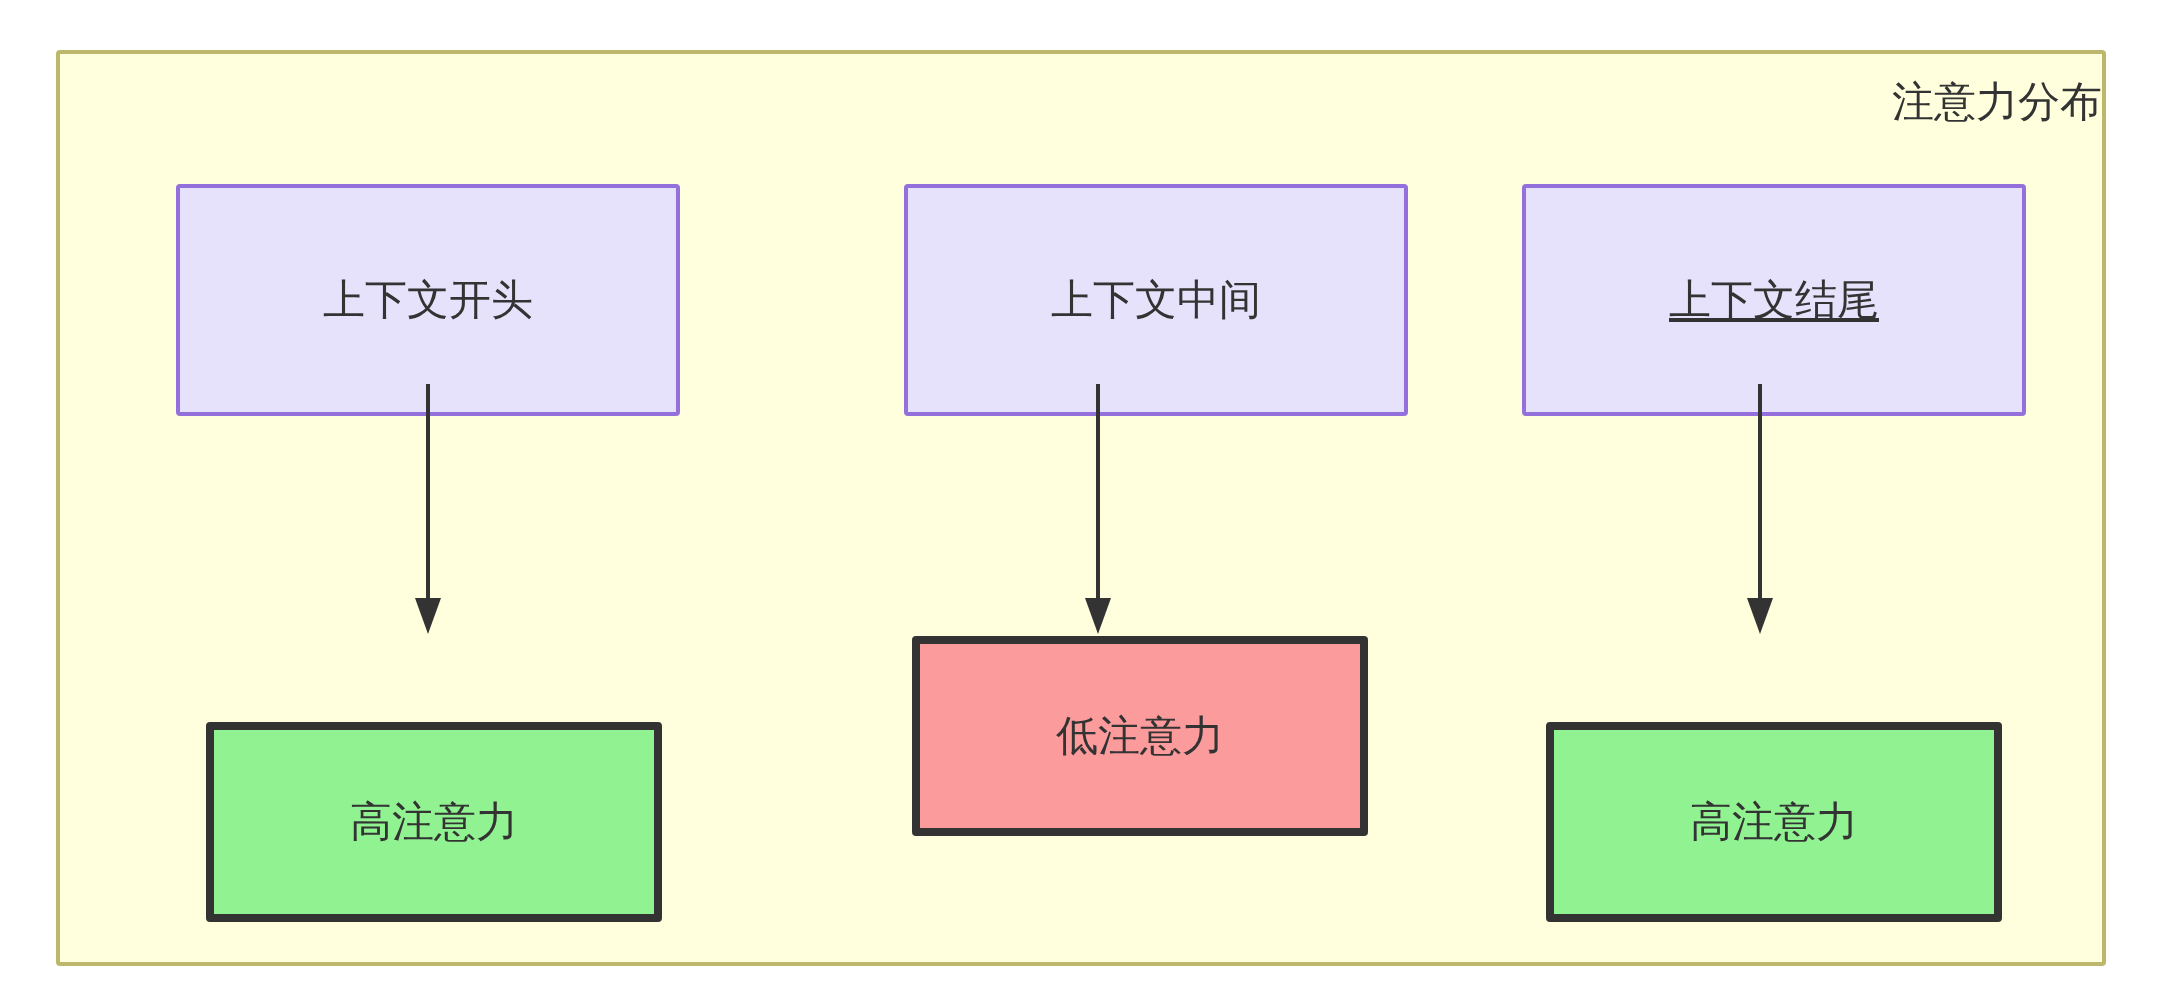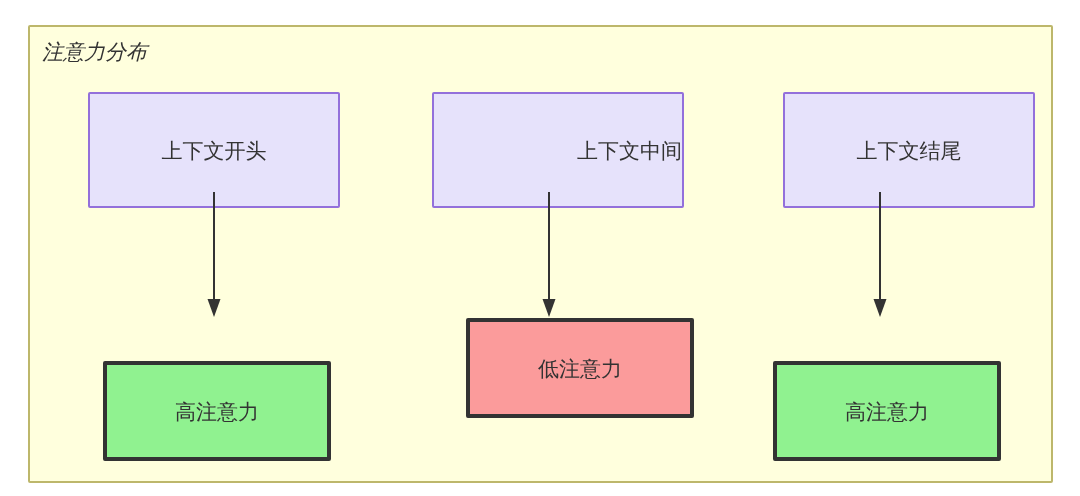--- a/index.html
+++ b/index.html
@@ -29,29 +29,28 @@
     width: 1025px;
     height: 458px;
     box-sizing: border-box;
     background: #ffffdd;
     border: 2px solid #bdb76b;
     border-radius: 2px;
   }
 
   .subgraph-title {
     position: absolute;
-    left: 12px;
+    left: 0;
     top: 12px;
     width: 100%;
-    text-align: left;
+    text-align: right;
     font-size: 21px;
     line-height: 26px;
     color: #333333;
     white-space: nowrap;
-    font-style: italic;
   }
 
   
   .node {
     position: absolute;
     box-sizing: border-box;
     display: flex;
     align-items: center;
     justify-content: center;
     font-size: 21px;
@@ -72,24 +71,24 @@
     width: 228px;
     height: 100px;
     border: 4px solid #333333;
   }
 
   .fill-high { background: #90f290; margin-top: 43px; }
   .fill-low  { background: #fb9b9b; }
 
   
   .col-1-top { left: 88px; }
-  .col-2-top { left: 432px; justify-content: flex-end; }
-  .col-3-top { left: 783px; }
+  .col-2-top { left: 452px; }
+  .col-3-top { left: 761px; text-decoration: underline; }
   .col-1-bot { left: 103px; }
-  .col-2-bot { left: 466px; }
+  .col-2-bot { left: 456px; }
   .col-3-bot { left: 773px; }
 
   .row-top { top: 92px; }
   .row-bot { top: 318px; }
 
   
   .arrow {
     position: absolute;
     top: 192px;
     width: 14px;

